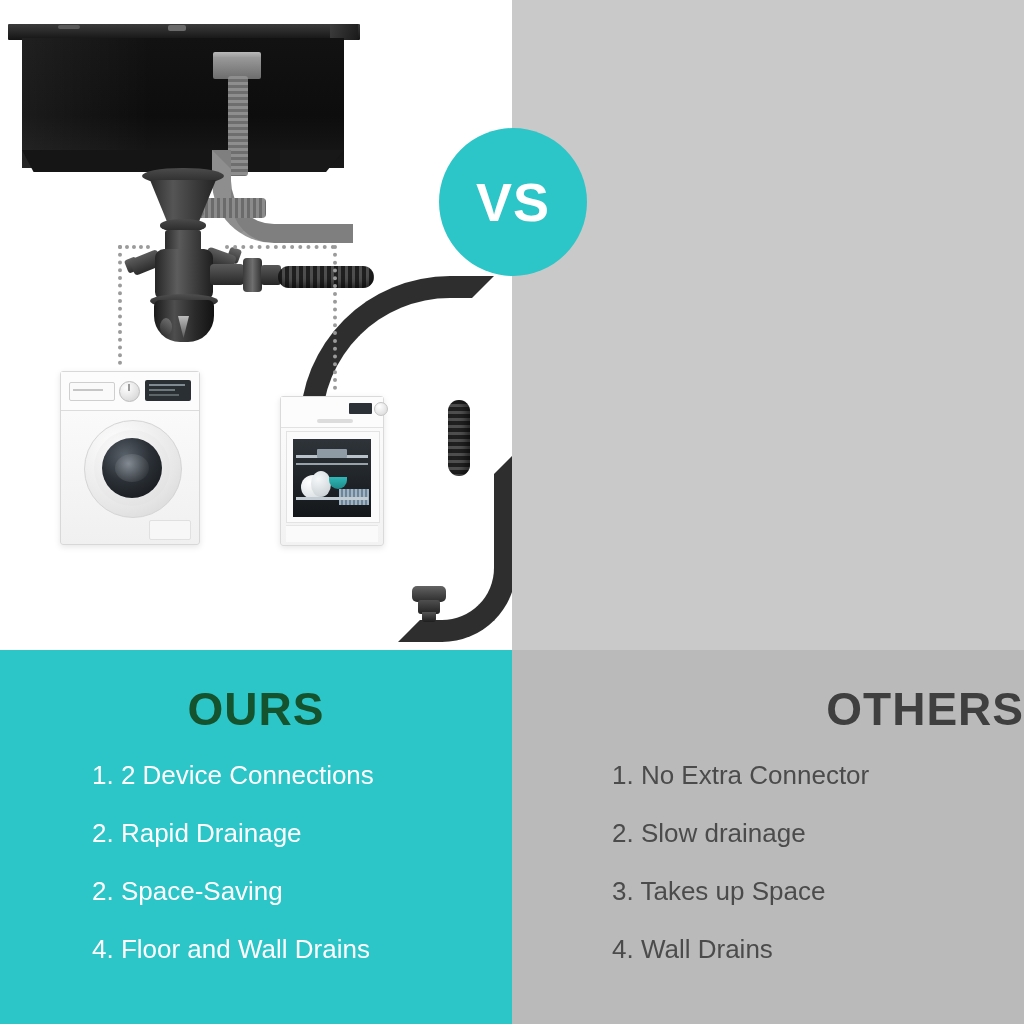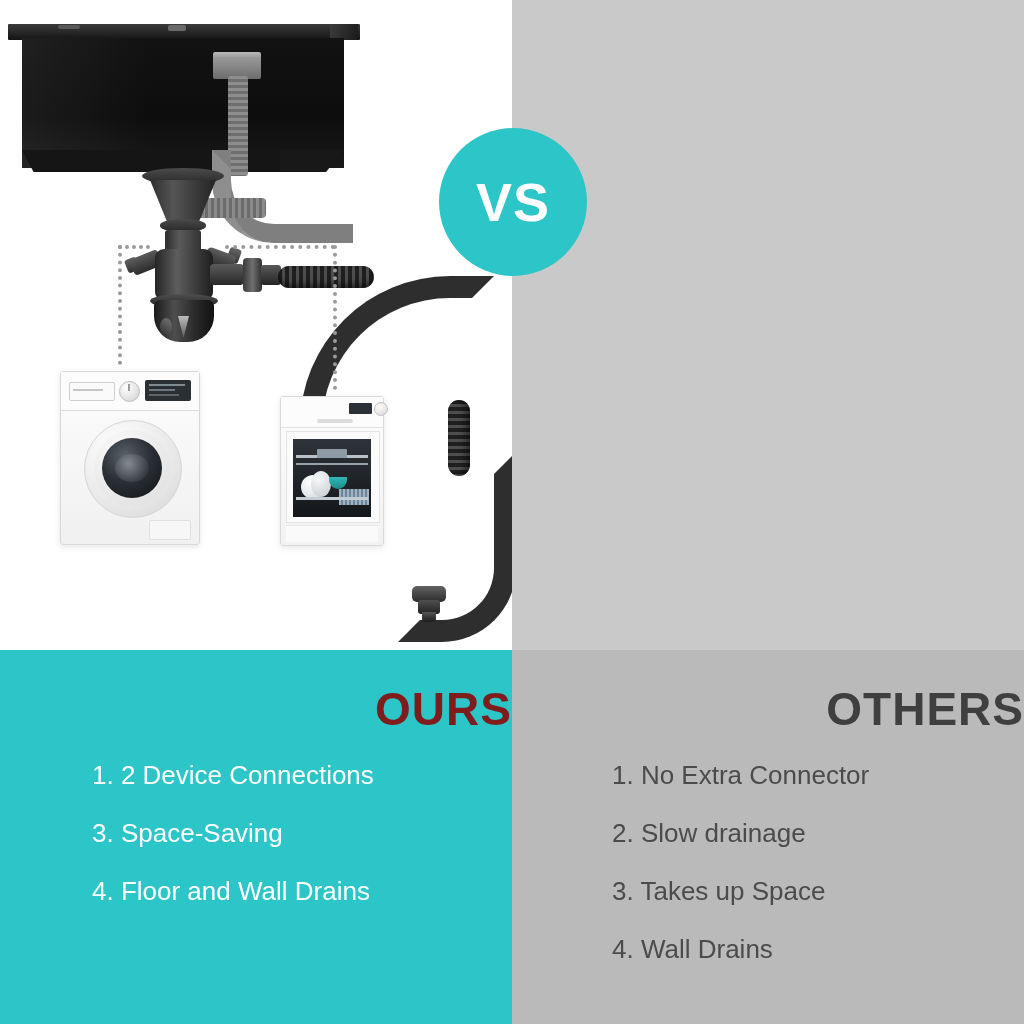--- a/index.html
+++ b/index.html
@@ -9,21 +9,21 @@
   
   .panel-top-left{position:absolute;left:0;top:0;width:512px;height:650px;background:#ffffff;overflow:hidden;}
   .panel-top-right{position:absolute;left:512px;top:0;width:512px;height:650px;background:#c9c9c9;overflow:hidden;}
 
   
   .panel-bot-left{position:absolute;left:0;top:650px;width:512px;height:374px;background:#2cc5c8;}
   .panel-bot-right{position:absolute;left:512px;top:650px;width:512px;height:374px;background:#bababa;}
 
   .panel-title{position:absolute;top:36px;left:0;width:100%;text-align:center;
     font-size:46px;font-weight:bold;letter-spacing:1px;line-height:1;}
-  .title-ours{color:#7f1d1d;text-align:right;}
+  .title-ours{color:#14532d;}
   .title-others{color:#3f3f3f;text-align:right;}
 
   .feature-list{position:absolute;top:112px;left:0;width:100%;padding:0;margin:0;list-style:none;}
   .feature-list li{font-size:26px;line-height:1.0;padding:0;margin:0 0 32px 0;white-space:nowrap;}
   .list-ours{padding-left:92px;color:#ffffff;}
   .list-others{padding-left:100px;color:#4b4b4b;}
 
   
   .vs-badge{position:absolute;left:439px;top:128px;width:148px;height:148px;border-radius:50%;
     background:#2cc5c8;z-index:40;}
@@ -292,21 +292,22 @@
   </div>
 
   <div class="vs-badge">
     <div class="vs-text">VS</div>
   </div>
 
   <div class="panel-bot-left">
     <div class="panel-title title-ours">OURS</div>
     <ul class="feature-list list-ours">
       <li>1. 2 Device Connections</li>
-      <li>3. Space-Saving</li>
+      <li>2. Rapid Drainage</li>
+      <li>2. Space-Saving</li>
       <li>4. Floor and Wall Drains</li>
     </ul>
   </div>
 
   <div class="panel-bot-right">
     <div class="panel-title title-others">OTHERS</div>
     <ul class="feature-list list-others">
       <li>1. No Extra Connector</li>
       <li>2. Slow drainage</li>
       <li>3. Takes up Space</li>

